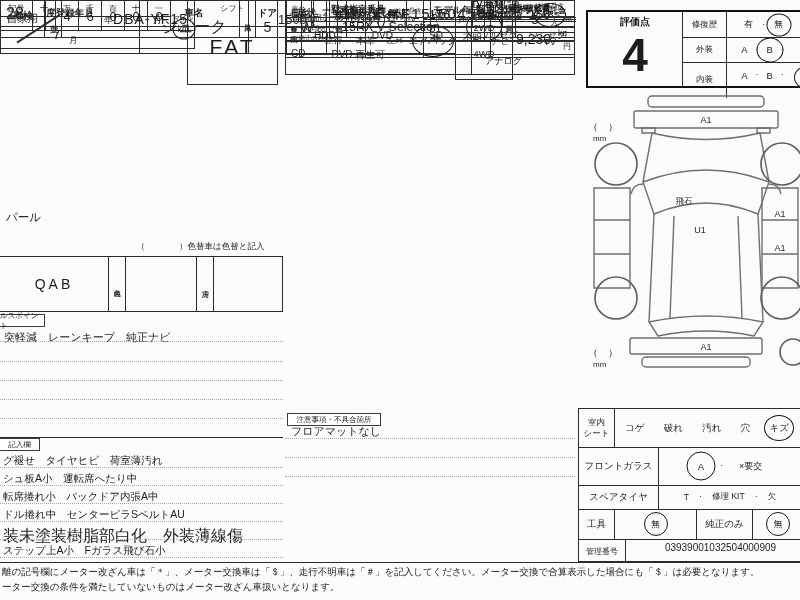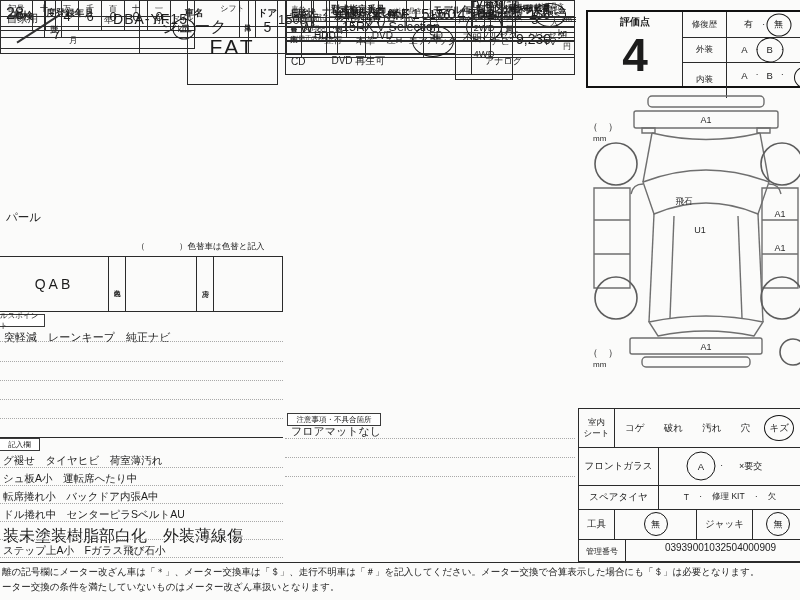--- a/index.html
+++ b/index.html
@@ -125,21 +125,21 @@
     <div class="c" style="left:185px;top:0;bottom:0;width:0;border-left:1.5px solid #2b2b2b"></div>
     <div class="c fx" style="left:0;top:0;width:185px;height:21px;border-bottom:1.5px solid #2b2b2b;gap:3px">
       <span class="b" style="font-size:9px">ナビ種類に丸印</span>
       <span style="font-size:6.5px">（社外品含む）</span>
     </div>
     <div class="c" style="left:0;top:21px;width:185px;height:26px;display:flex;align-items:center;justify-content:space-around;padding:0 10px;font-size:10px">
       <span>HDD</span>
       <span>DVD</span>
       <span>SD</span>
     </div>
-    <div class="c" style="left:0;top:47px;width:185px;height:26px;display:flex;align-items:center;padding-left:5px;gap:26px;font-size:10px">
+    <div class="c" style="left:0;top:47px;width:185px;height:26px;display:flex;align-items:flex-start;padding-left:5px;gap:26px;font-size:10px">
       <span>CD</span>
       <span>DVD 再生可</span>
     </div>
     <div class="c fx" style="left:185px;top:0;width:105px;height:21px;border-bottom:1.5px solid #2b2b2b;gap:2px">
       <span class="b" style="font-size:9px">TV 種類に丸印</span>
       <span style="font-size:6.5px">（社外品含む）</span>
     </div>
     <div class="c" style="left:185px;top:21px;width:105px;height:26px;display:flex;align-items:center;justify-content:space-around;padding:0 4px;font-size:9px">
       <span>フルセグ</span>
       <span>ワンセグ</span>
@@ -362,21 +362,21 @@
       <span style="font-size:7px">・</span>
       <span>修理 KIT</span>
       <span style="font-size:7px">・</span>
       <span>欠</span>
     </div>
 
     <div class="c fx" style="left:0;top:100px;width:36px;height:30px;border-right:1.5px solid #2b2b2b;font-size:9.5px">工具</div>
     <div class="c fx" style="left:36px;top:100px;width:82px;height:30px;border-right:1.5px solid #2b2b2b">
       <span class="ring" style="--rw:22px;--rh:22px;font-size:9px">無</span>
     </div>
-    <div class="c fx" style="left:118px;top:100px;width:56px;height:30px;border-right:1.5px solid #2b2b2b;font-size:9.5px">ジャッキ</div>
+    <div class="c fx" style="left:118px;top:100px;width:56px;height:30px;border-right:1.5px solid #2b2b2b;font-size:9.5px">純正のみ</div>
     <div class="c fx" style="left:174px;top:100px;width:50px;height:30px">
       <span class="ring" style="--rw:22px;--rh:22px;font-size:9px">無</span>
     </div>
 
     <div class="c fx" style="left:0;top:130px;width:47px;height:24px;border-right:1.5px solid #2b2b2b;font-size:8px">管理番号</div>
     <div class="c fx" style="left:61px;top:130px;right:0;height:16px;font-size:10px">03939001032504000909</div>
   </div>
 
   <div class="c" style="left:0;top:562px;width:800px;border-top:1.5px solid #2b2b2b"></div>
   <div class="c nw" style="left:2px;top:566px;width:797px;font-size:9.5px">離の記号欄にメーター改ざん車は「＊」、メーター交換車は「＄」、走行不明車は「＃」を記入してください。メーター交換で合算表示した場合にも「＄」は必要となります。</div>

